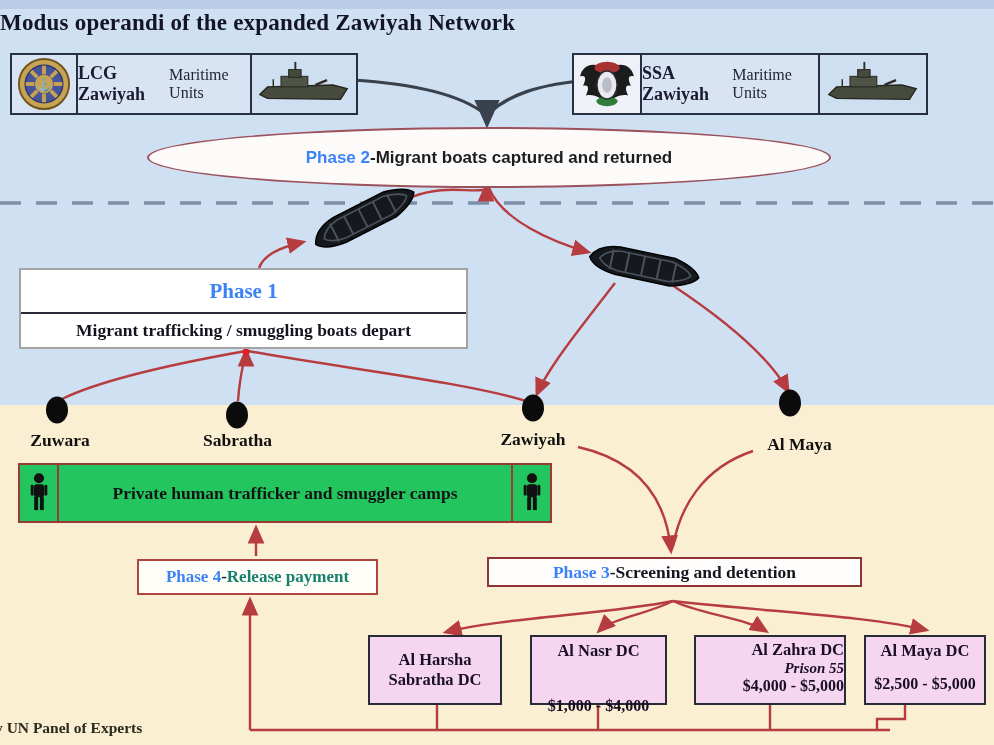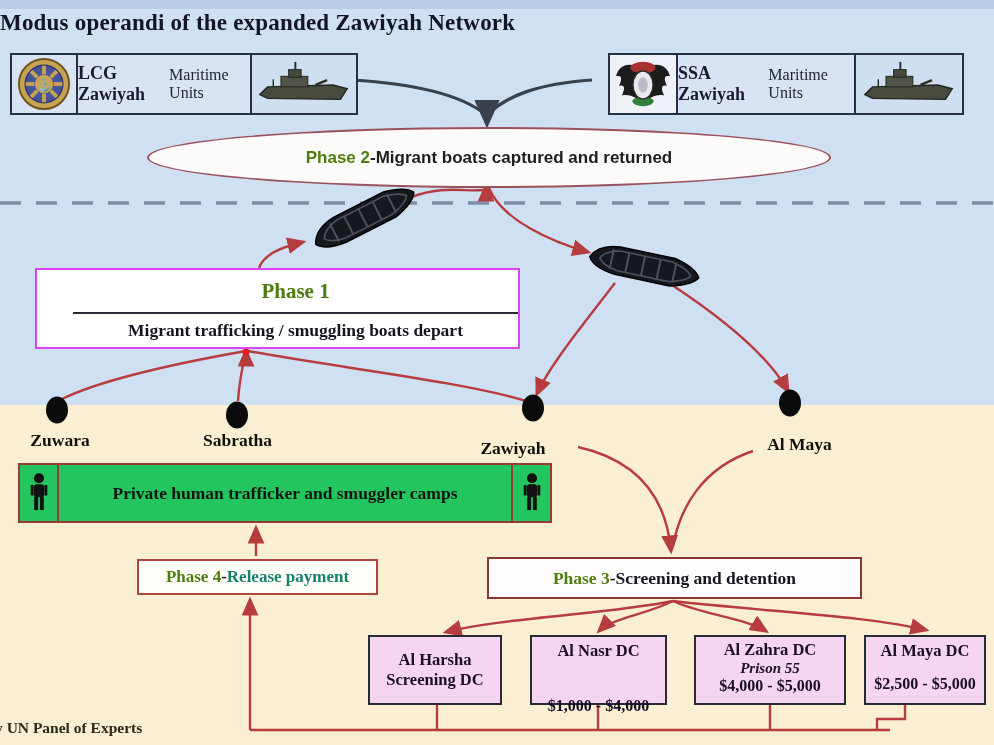--- a/index.html
+++ b/index.html
@@ -19,43 +19,43 @@
   .unitcell{border:2px solid #273043;background:#d8e4f4;display:flex;align-items:center;justify-content:center;}
   .unitcell+.unitcell{border-left:none;}
   .unit-text{flex-direction:row;line-height:1.15;}
   .unit-name{font-size:18px;font-weight:bold;color:#1a1a30;}
   .unit-sub{font-size:16px;color:#242438;}
   
   .ellipse{left:147px;top:127px;width:680px;height:57px;background:#fdfbfa;
            border:2px solid #9c525c;border-radius:50%;display:flex;align-items:center;
            justify-content:center;font-family:"Liberation Sans",sans-serif;
            font-weight:bold;font-size:17px;white-space:nowrap;color:#1d1d1d;}
-  .red{color:#4d7c0f;}
+  .red{color:#3b82f6;}
   .teal{color:#16816c;}
   
-  .phase1{left:35px;top:268px;width:445px;background:#ffffff;border:2px solid #d946ef;padding-left:36px;}
+  .phase1{left:19px;top:268px;width:445px;background:#ffffff;border:2px solid #a3a3a3;}
   .phase1-top{height:42px;display:flex;align-items:center;justify-content:center;
               font-size:21px;font-weight:bold;border-bottom:2px solid #262b36;}
   .phase1-bottom{height:33px;display:flex;align-items:center;justify-content:center;
               font-size:17.5px;font-weight:bold;color:#141420;}
   
   .town{font-size:17.5px;font-weight:bold;color:#10100e;text-align:center;}
   
   .camps{left:18px;top:463px;width:534px;height:60px;background:#22c55e;
          border:2.5px solid #993a35;display:flex;box-sizing:border-box;}
   .camp-person{width:37px;display:flex;align-items:center;justify-content:center;}
   .camp-person.first{border-right:2px solid #993a35;}
   .camp-person.last{border-left:2px solid #993a35;}
   .camps-text{flex:1;display:flex;align-items:center;justify-content:center;
               font-size:17.5px;font-weight:bold;color:#141414;}
   
   .phase4{left:137px;top:559px;width:241px;height:36px;background:#fffdf8;border:2px solid #b04540;
           display:flex;align-items:center;justify-content:center;font-size:17px;font-weight:bold;
           box-sizing:border-box;white-space:nowrap;color:#222;}
-  .phase3{left:487px;top:557px;width:375px;height:42px;background:#fffdfb;border:2.5px solid #8d3535;
+  .phase3{left:487px;top:557px;width:375px;height:30px;background:#fffdfb;border:2.5px solid #8d3535;
           display:flex;align-items:center;justify-content:center;font-size:17.5px;font-weight:bold;
           box-sizing:border-box;white-space:nowrap;color:#15151f;}
   
   .dc{top:635px;height:70px;background:#f5d5ef;border:2.5px solid #262b36;box-sizing:border-box;
       display:flex;flex-direction:column;align-items:center;color:#190f26;}
   .dc-name{font-size:16.5px;font-weight:bold;line-height:1.2;text-align:center;}
   .dc-sub{font-size:15px;font-weight:bold;font-style:italic;line-height:1.15;}
   .dc-price{font-size:16px;font-weight:bold;margin-top:auto;padding-bottom:10px;white-space:nowrap;}
   .dc-center{justify-content:center;}
   
@@ -185,21 +185,21 @@
         <polygon points="4,36 12,28 80,26 95,30 88,41 12,40" fill="#474b3e" stroke="#23251f" stroke-width="1.5"></polygon>
         <rect x="26" y="17" width="28" height="11" fill="#505446" stroke="#23251f"></rect>
         <rect x="34" y="10" width="13" height="8" fill="#454a3d" stroke="#23251f"></rect>
         <line x1="41" y1="2" x2="41" y2="10" stroke="#2b2d26" stroke-width="2"></line>
         <line x1="62" y1="26" x2="74" y2="21" stroke="#2b2d26" stroke-width="2.5"></line>
         <line x1="18" y1="28" x2="18" y2="20" stroke="#2b2d26" stroke-width="1.5"></line>
       </svg>
     </div>
   </div>
 
-  <div class="abs unitbox" style="left:608px;top:53px;border-radius:21px;">
+  <div class="abs unitbox" style="left:572px;top:53px;border-radius:21px;">
     <div class="unitcell" style="width:66px;background:#eef2f8;">
       <svg width="58" height="52" viewBox="0 0 60 54">
         <path d="M30 12 C16 3 5 7 2 19 C9 17 8 23 5 29 C12 27 11 33 8 39 C16 37 21 41 27 44 L30 46 Z" fill="#1c1c1c"></path>
         <path d="M30 12 C44 3 55 7 58 19 C51 17 52 23 55 29 C48 27 49 33 52 39 C44 37 39 41 33 44 L30 46 Z" fill="#1c1c1c"></path>
         <ellipse cx="30" cy="10" rx="13" ry="6" fill="#a83232"></ellipse>
         <ellipse cx="30" cy="45" rx="11" ry="5" fill="#2e7d3a"></ellipse>
         <ellipse cx="30" cy="28" rx="10.5" ry="14.5" fill="#e9e9ef" stroke="#2a2a2a" stroke-width="1.5"></ellipse>
         <ellipse cx="30" cy="28" rx="5" ry="8" fill="#b9bcc9"></ellipse>
       </svg>
     </div>
@@ -225,21 +225,21 @@
       <span>Migrant boats captured and returned</span>
   </div>
 
   <div class="abs phase1">
     <div class="phase1-top red">Phase 1</div>
     <div class="phase1-bottom">Migrant trafficking / smuggling boats depart</div>
   </div>
 
   <div class="abs town" style="left:15px;top:430px;width:90px;">Zuwara</div>
   <div class="abs town" style="left:190px;top:430px;width:95px;">Sabratha</div>
-  <div class="abs town" style="left:468px;top:429px;width:90px;margin-top:9px;">Zawiyah</div>
+  <div class="abs town" style="left:488px;top:429px;width:90px;">Zawiyah</div>
   <div class="abs town" style="left:752px;top:434px;width:95px;">Al Maya</div>
 
   <div class="abs camps">
     <div class="camp-person first">
       <svg width="24" height="42" viewBox="0 0 26 44" fill="#111">
         <circle cx="13" cy="6" r="5.5"></circle>
         <rect x="7.5" y="12.5" width="11" height="14" rx="3"></rect>
         <rect x="4" y="13" width="3.2" height="12" rx="1.6"></rect>
         <rect x="18.8" y="13" width="3.2" height="12" rx="1.6"></rect>
         <rect x="7.8" y="26" width="4.2" height="14.5"></rect>
@@ -266,27 +266,27 @@
   </div>
 
   <div class="abs phase3">
     <span class="red">Phase 3</span>
       <span> - </span>
       <span>Screening and detention</span>
   </div>
 
   <div class="abs dc dc-center" style="left:368px;width:134px;">
     <div class="dc-name">Al Harsha</div>
-    <div class="dc-name">Screening DC</div>
+    <div class="dc-name">Sabratha DC</div>
   </div>
   <div class="abs dc" style="left:530px;width:137px;padding-top:4px;gap:36px;">
     <div class="dc-name">Al Nasr DC</div>
     <div class="dc-price">$1,000 - $4,000</div>
   </div>
-  <div class="abs dc" style="left:694px;width:152px;padding-top:3px;">
+  <div class="abs dc" style="left:694px;width:152px;padding-top:3px;align-items:flex-end;">
     <div class="dc-name">Al Zahra DC</div>
     <div class="dc-sub">Prison 55</div>
     <div class="dc-price">$4,000 - $5,000</div>
   </div>
   <div class="abs dc" style="left:864px;width:122px;padding-top:4px;">
     <div class="dc-name">Al Maya DC</div>
     <div class="dc-price">$2,500 - $5,000</div>
   </div>
 
   <div class="abs credit">y UN Panel of Experts</div>

